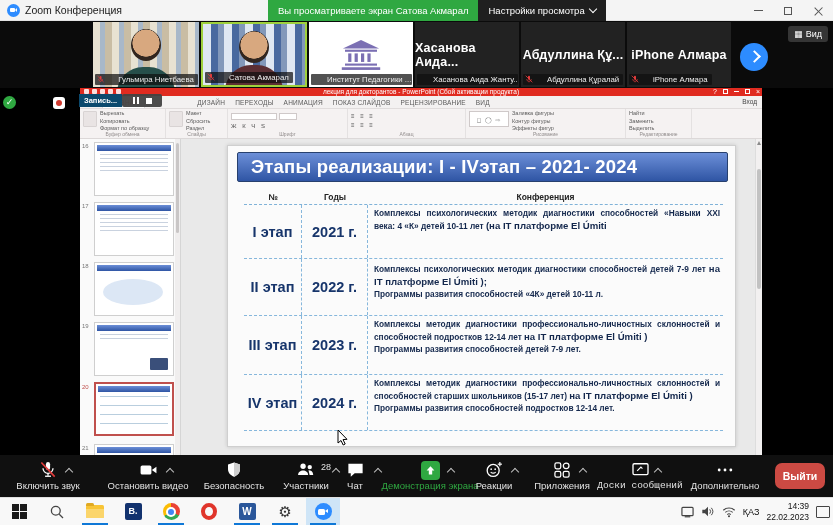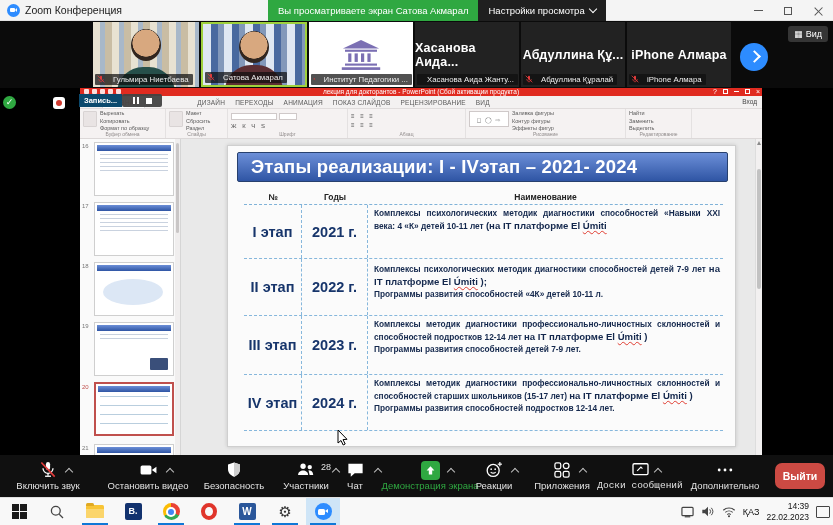--- a/index.html
+++ b/index.html
@@ -34,21 +34,21 @@
   .ph1 { background:repeating-linear-gradient(90deg,#e8e2d2 0 7px,#a8b8c9 7px 12px,#c9bda4 12px 19px); }
   .ph2 { background:repeating-linear-gradient(90deg,#dfe7f2 0 8px,#49699f 8px 15px,#8298ba 15px 21px); }
   .ph-head { position:absolute; left:50%; top:7px; width:30px; height:32px; margin-left:-15px; border-radius:50%;
              background:radial-gradient(circle at 50% 44%, #d8a87f 57%, #32261f 59%); }
   .ph-body { position:absolute; left:50%; bottom:-8px; width:58px; height:28px; margin-left:-29px; border-radius:26px 26px 0 0; }
   .ph1 .ph-body { background:#264f4a; }
   .ph2 .ph-body { background:#5b2e33; }
   .tile-logo { background:#fff; display:flex; align-items:center; justify-content:center; }
   .tile-dark { background:#222; display:flex; align-items:center; justify-content:center; }
   .big-name { color:#fff; font-size:12.5px; font-weight:bold; letter-spacing:.2px; }
-  .name-chip { position:absolute; left:2px; bottom:2px; display:flex; align-items:center; gap:8px;
+  .name-chip { position:absolute; left:2px; bottom:2px; display:flex; align-items:center; gap:14px;
                background:rgba(15,15,15,.72); color:#ececec; font-size:7.8px; padding:1px 4px 1.5px 2px; border-radius:1px; white-space:nowrap; max-width:97%; overflow:hidden; }
   .next-btn { position:absolute; left:740px; top:22px; width:28px; height:28px; border-radius:50%; background:#2d8cff; }
   .next-btn::before { content:""; position:absolute; left:10px; top:9px; width:7px; height:7px; border-right:2.2px solid #fff; border-top:2.2px solid #fff; transform:rotate(45deg); }
   .view-btn { position:absolute; right:5px; top:5px; height:16px; background:rgba(58,58,58,.9); border-radius:3px; color:#fff; font-size:9px; display:flex; align-items:center; gap:3px; padding:0 6px; }
 
   
   .chk-ic { position:absolute; left:3px; top:96px; width:13px; height:13px; border-radius:50%; background:#2fa841; color:#fff; font-size:9px; line-height:13px; text-align:center; z-index:4; }
   .red-ic { position:absolute; left:53px; top:97px; width:12px; height:12px; border-radius:3px; background:#fff; z-index:4; }
   .red-ic::before { content:""; position:absolute; left:3px; top:3px; width:6px; height:6px; border-radius:50%; background:#d03a2f; }
 
@@ -104,21 +104,21 @@
   .slide { position:absolute; left:46px; top:6px; width:509px; height:302px; background:#fbfbfb; border:1px solid #cfcfcf; box-shadow:0 0 4px rgba(0,0,0,.15); }
   .slide-title { position:absolute; left:9px; top:6px; width:491px; height:30px; background:linear-gradient(#6c8fd8,#2f55a4); border:1px solid #27406e; border-radius:2px; color:#fff; font-weight:bold; font-size:18.5px; line-height:28px; padding-left:13px; letter-spacing:.2px; }
   .tbl { position:absolute; left:16px; top:44px; width:479px; color:#16376b; }
   .tbl-head { display:flex; border-bottom:1px dashed #7fb2d8; height:15px; align-items:center; font-size:8.5px; font-weight:bold; color:#222; }
   .c1 { width:58px; text-align:center; } .c2 { width:66px; text-align:center; } .c3 { flex:1; text-align:center; }
   .trow { display:flex; border-bottom:1px dashed #86b7dc; }
   .trow .c1,.trow .c2 { display:flex; align-items:center; justify-content:center; font-size:14.5px; font-weight:bold; color:#17356b;
         border-right:1px dashed #86b7dc; align-self:stretch; }
   .desc { flex:1; padding:3px 3px 2px 6px; font-size:8.3px; font-weight:bold; color:#14284d; line-height:1.38; text-align:justify; }
   .desc .plat { font-size:9.6px; }
-  .desc .wavy { font-size:9.6px; text-decoration:underline; text-decoration-style:wavy; text-decoration-color:#e03c31; text-decoration-thickness:1px; text-underline-offset:1px; }
+  .desc .wavy { font-size:9.6px; text-decoration-style:wavy; text-decoration-color:#e03c31; text-decoration-thickness:1px; text-underline-offset:1px; }
   .desc div:empty { display:none; }
   .cursor { position:absolute; left:257px; top:344px; z-index:6; }
 
   
   .ztb { position:absolute; left:0; top:455px; right:0; height:42px; background:#101010; z-index:6; }
   .tb-item { position:absolute; top:4px; display:flex; flex-direction:column; align-items:center; color:#e3e3e3; font-size:9.5px; }
   .tb-ico { height:21px; display:flex; align-items:flex-end; position:relative; }
   .tb-chev { position:absolute; top:10px; width:6px; height:6px; border-left:1.4px solid #bdbdbd; border-top:1.4px solid #bdbdbd; transform:rotate(45deg); }
   .badge28 { position:absolute; font-size:9px; color:#e3e3e3; left:26px; top:3px; }
   .green-lbl { color:#2fa841; }
@@ -415,21 +415,21 @@
           </div>
       </div>
 
       <div class="canvas">
         <div class="slide">
           <div class="slide-title">Этапы реализации: I - IVэтап – 2021- 2024</div>
           <div class="tbl">
             <div class="tbl-head">
               <div class="c1">№</div>
               <div class="c2">Годы</div>
-              <div class="c3">Наименование</div>
+              <div class="c3">Конференция</div>
             </div>
             <div class="trow" style="height:54px;">
               <div class="c1">I  этап</div>
               <div class="c2">2021 г.</div>
               <div class="desc"><span>Комплексы психологических методик диагностики способностей «Навыки XXI века: 4 «К» детей 10-11 лет </span><span class="plat">(на IT платформе El </span><span class="wavy">Úmiti</span><span class="plat"></span></div>
             </div>
             <div class="trow" style="height:57px;">
               <div class="c1">II  этап</div>
               <div class="c2">2022 г.</div>
               <div class="desc"><span>Комплексы психологических методик диагностики способностей детей 7-9 лет </span><span class="plat">на IT платформе El </span><span class="wavy">Úmiti</span><span class="plat"> );</span><div>Программы развития способностей «4К» детей 10-11 л.</div></div>

